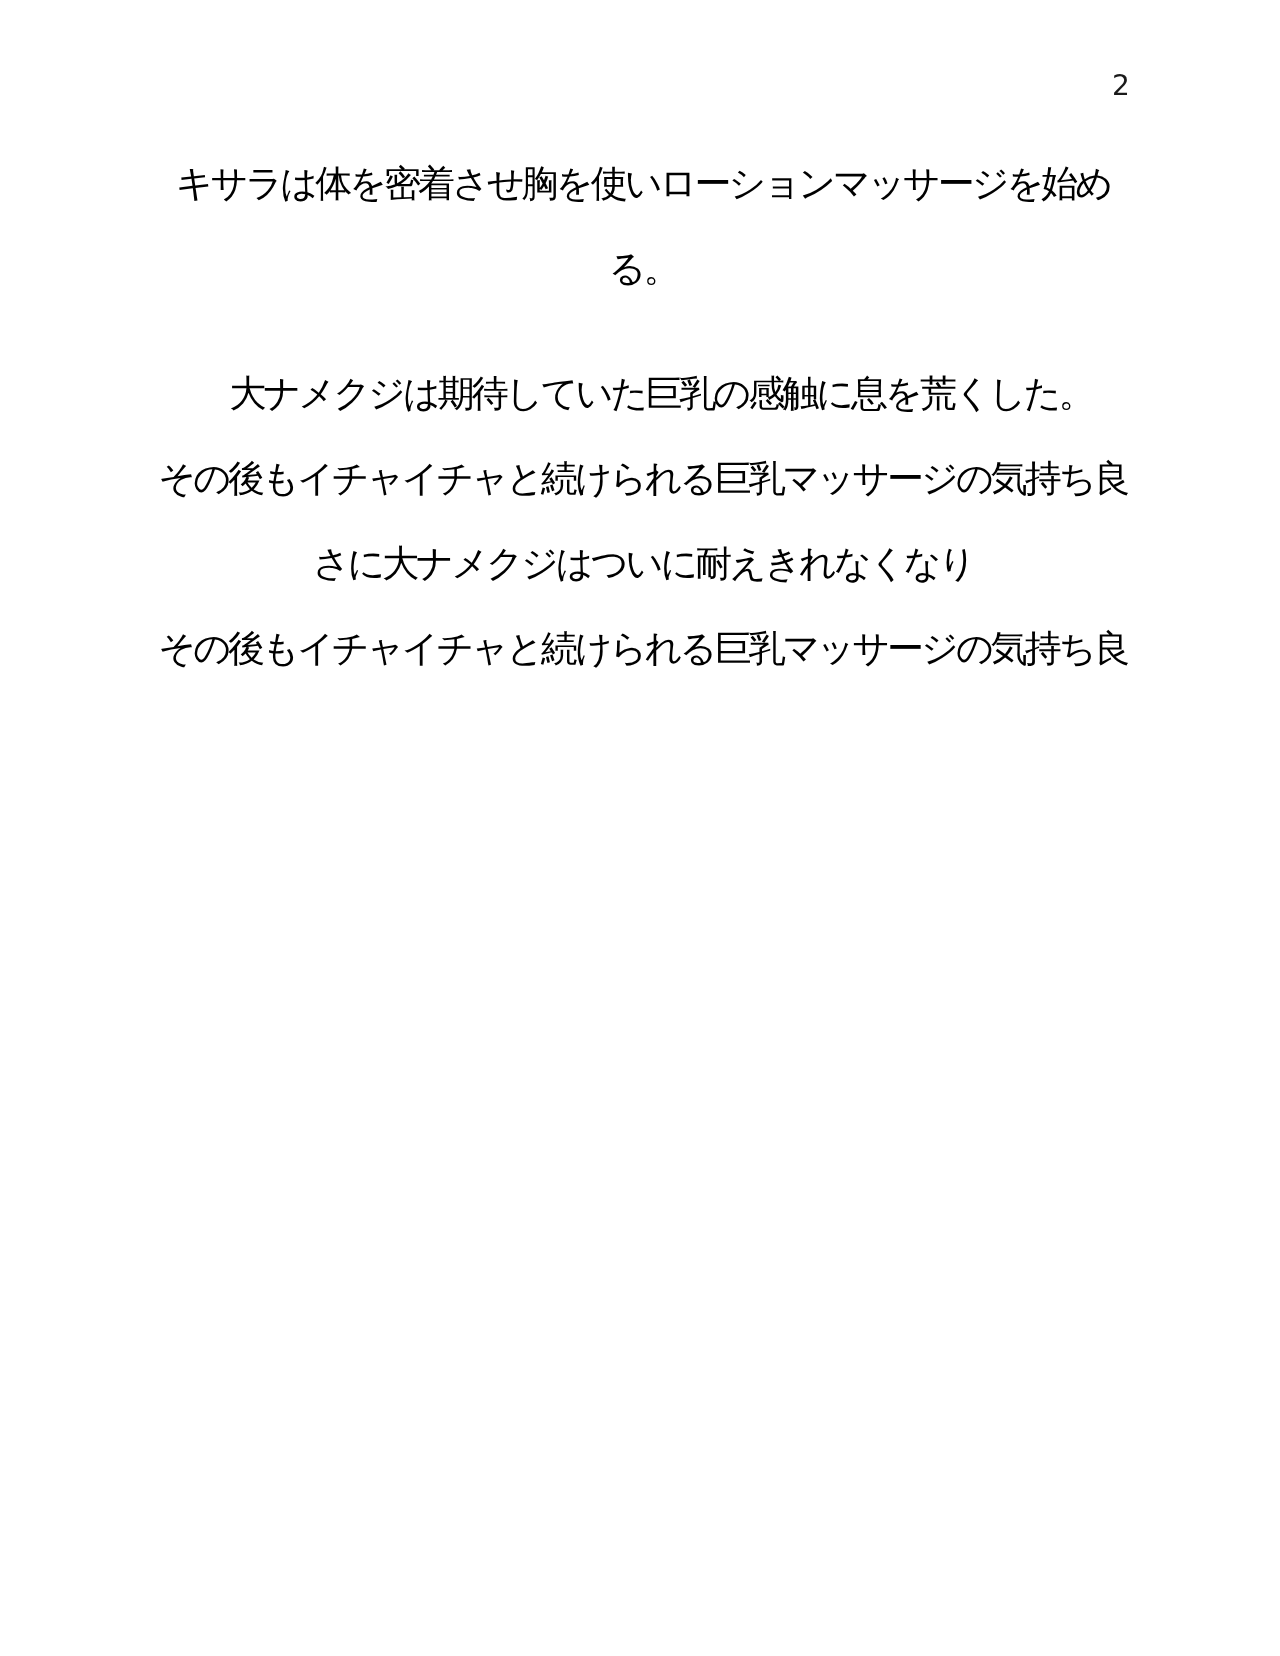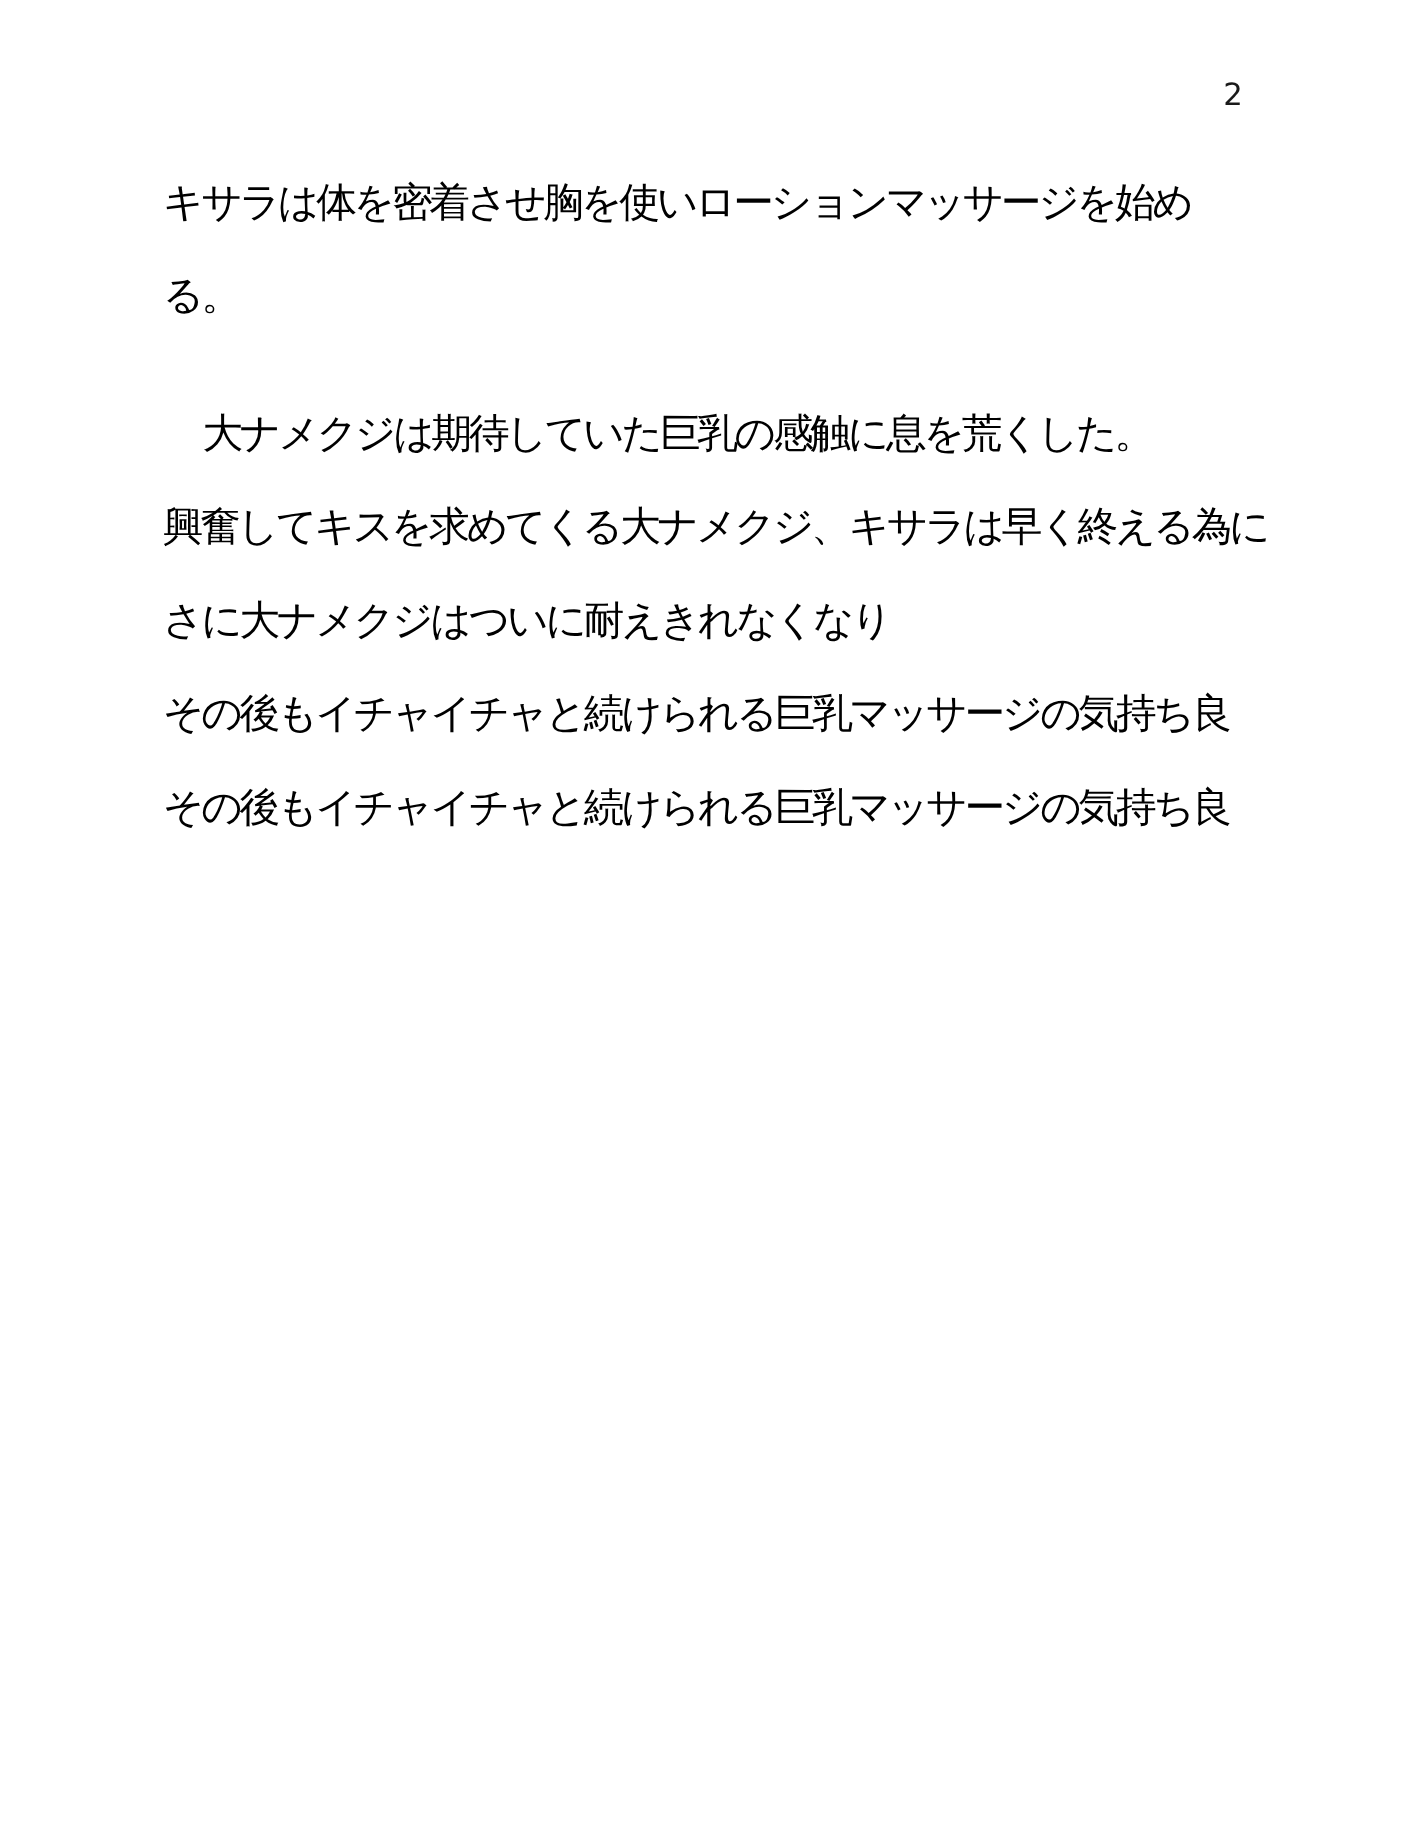--- a/index.html
+++ b/index.html
@@ -22,20 +22,21 @@
     top: 72px;
     font-size: 28px;
     line-height: 28px;
     color: #1a1a1a;
   }
   .content {
     position: absolute;
     left: 148px;
     top: 141px;
     width: 990px;
+    text-align: center;
   }
   .line {
     font-size: 37px;
     letter-spacing: -3px;
     line-height: 85px;
     height: 85px;
     white-space: pre;
     color: #000000;
   }
   .para-gap {
@@ -46,18 +47,17 @@
 </head>
 <body>
 
 <div class="page">
   <div class="page-number">2</div>
 
   <div class="content">
     <div class="line">キサラは体を密着させ胸を使いローションマッサージを始め</div>
     <div class="line">る。</div>
     <div class="line para-gap">大ナメクジは期待していた巨乳の感触に息を荒くした。</div>
-    <div class="line">興奮してキスを求めてくる大ナメクジ、キサラは早く終える為に</div>
+    <div class="line">その後もイチャイチャと続けられる巨乳マッサージの気持ち良</div>
     <div class="line">さに大ナメクジはついに耐えきれなくなり</div>
-    <div class="line">その後もイチャイチャと続けられる巨乳マッサージの気持ち良</div>
     <div class="line">その後もイチャイチャと続けられる巨乳マッサージの気持ち良</div>
   </div>
 </div>
 
 </body></html>

